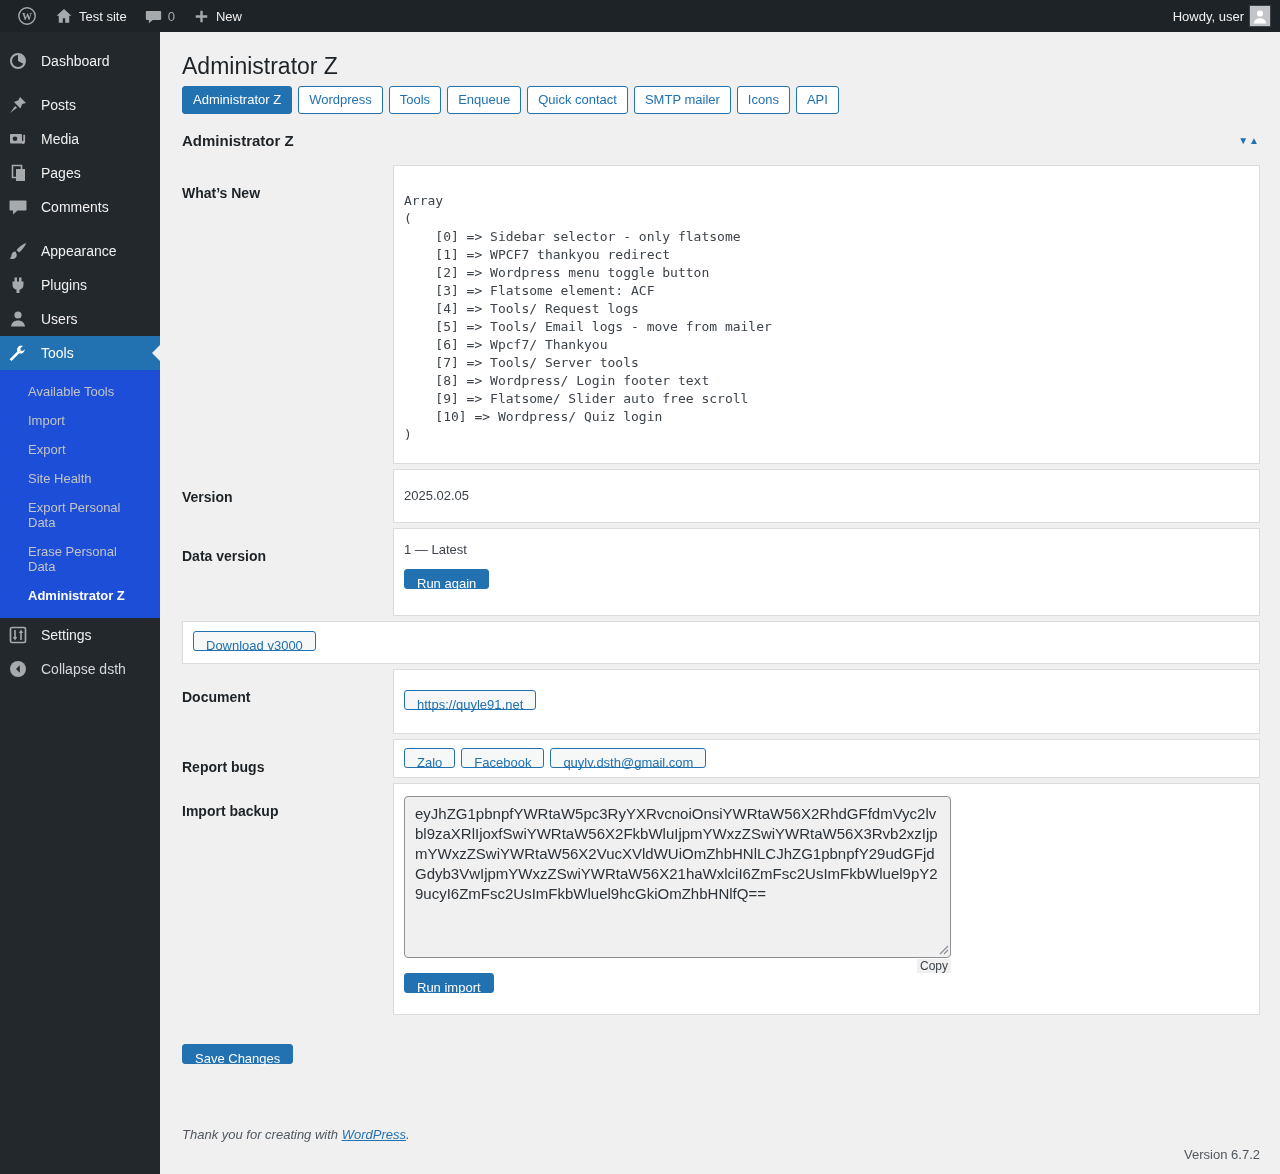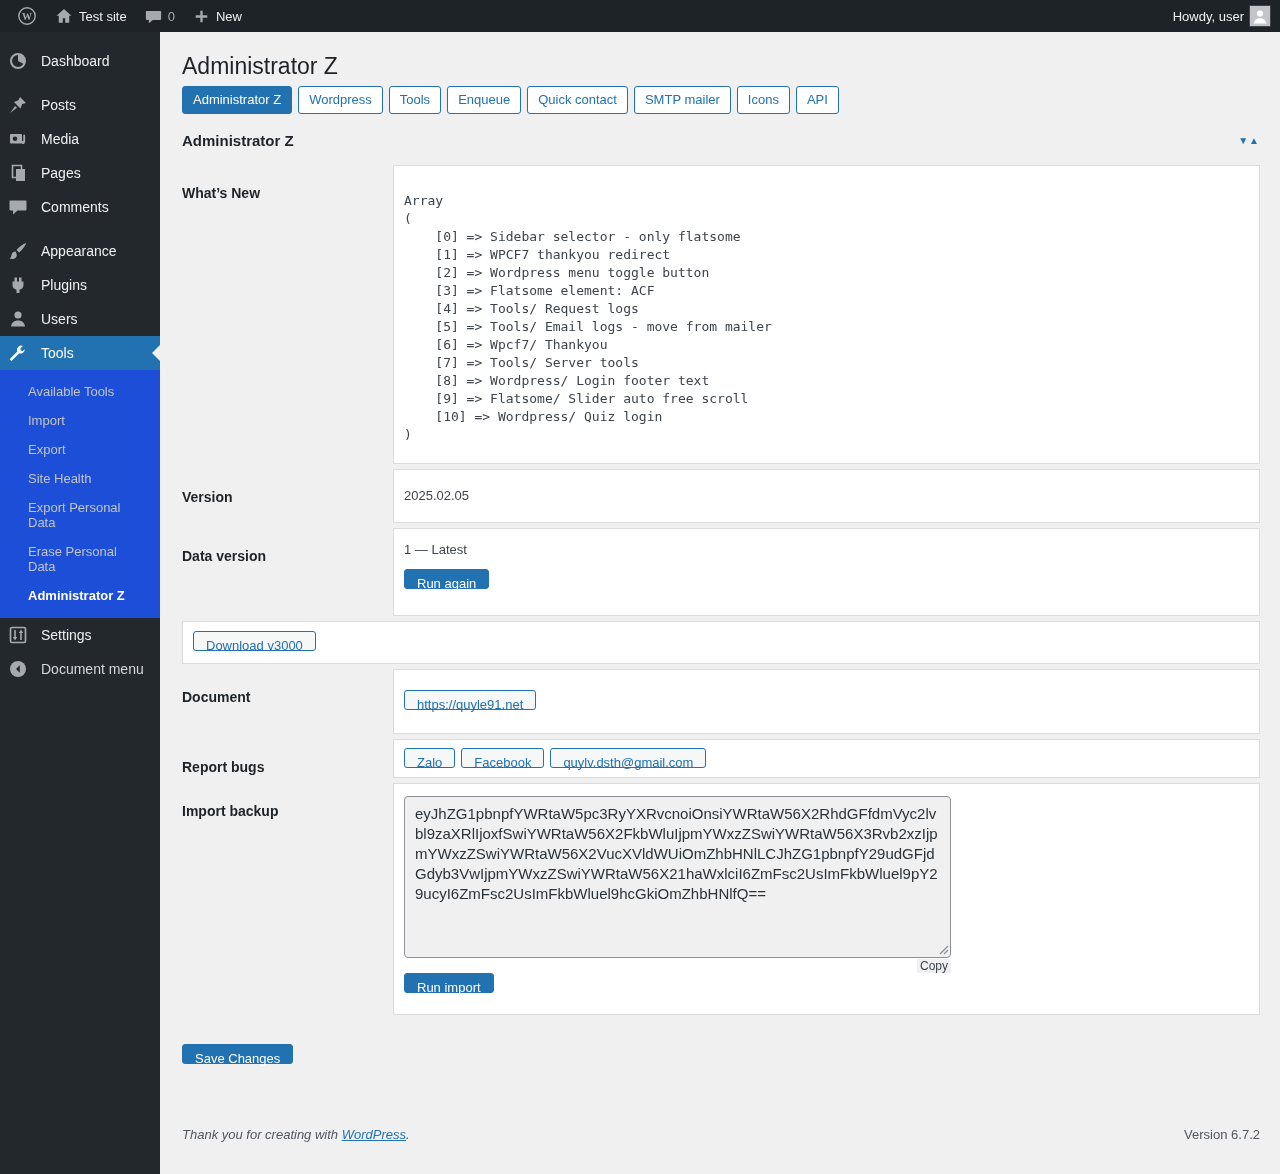--- a/index.html
+++ b/index.html
@@ -85,21 +85,21 @@
     color:#3c434a; background:#f0f0f1; padding:0 3px; cursor:pointer; }
   .box-import .btn { margin-top:15px; }
 
   .save-btn { margin-top:24px; }
 
   
   .footer { margin-top:60px; display:flex; justify-content:space-between;
     font-size:13px; color:#50575e; }
   .footer-left { font-style:italic; }
   .footer-left a { color:#2271b1; text-decoration:underline; }
-  .footer-version { color:#50575e; }
+  .footer-version { color:#50575e;margin-top:20px; }
 </style>
 </head>
 <body>
 
 <header id="adminbar">
   <a class="ab-item">
     <svg width="20" height="20" viewBox="0 0 20 20" class="ab-icon" fill="currentColor">
       <circle cx="10" cy="10" r="8.2" fill="none" stroke="currentColor" stroke-width="1.4"></circle>
       <text x="10" y="13.8" text-anchor="middle" font-size="10" font-weight="bold" font-family="Liberation Serif, serif" fill="currentColor">W</text>
     </svg>
@@ -221,21 +221,21 @@
         <rect x="12.2" y="8" width="1.6" height="7"></rect>
         <path d="M13 4.4 15.2 8h-4.4z"></path>
       </svg>
       <span>Settings</span>
     </li>
     <li class="menu-item collapse-item">
       <svg class="mi-icon" viewBox="0 0 20 20" fill="currentColor">
         <circle cx="10" cy="10" r="8"></circle>
         <path d="M11.8 6.3 8 10l3.8 3.7z" fill="#23282d"></path>
       </svg>
-      <span>Document menu</span>
+      <span>Collapse dsth</span>
     </li>
   </ul>
 </nav>
 
 <main id="content">
   <h1 class="page-title">Administrator Z</h1>
 
   <div class="tabs">
     <button class="tab-btn active">Administrator Z</button>
     <button class="tab-btn">Wordpress</button>

